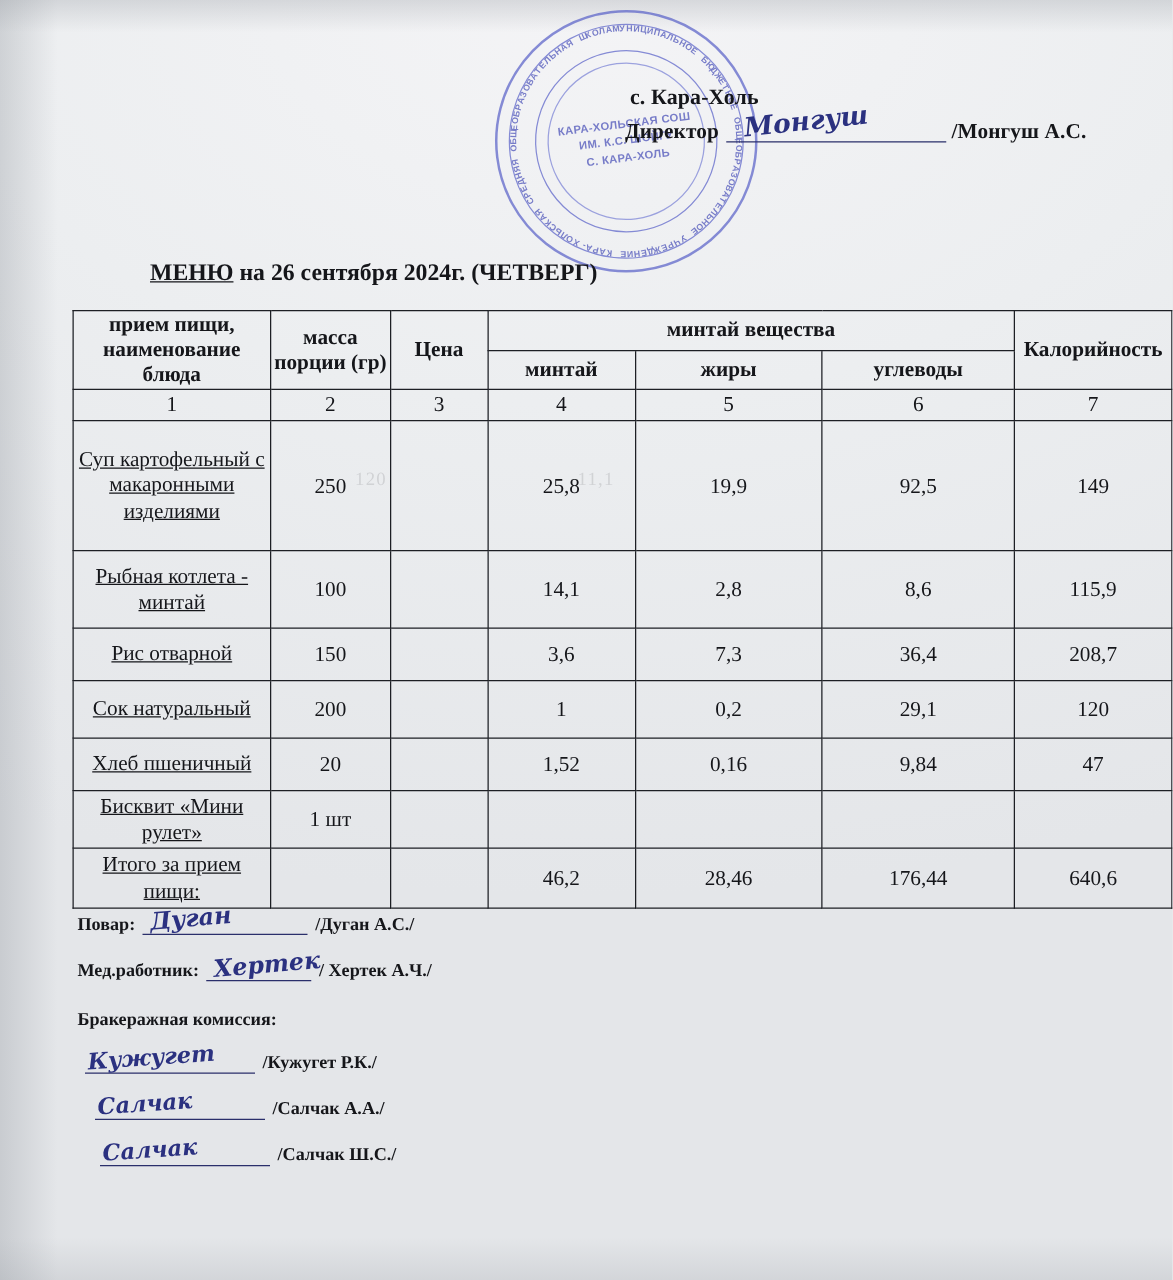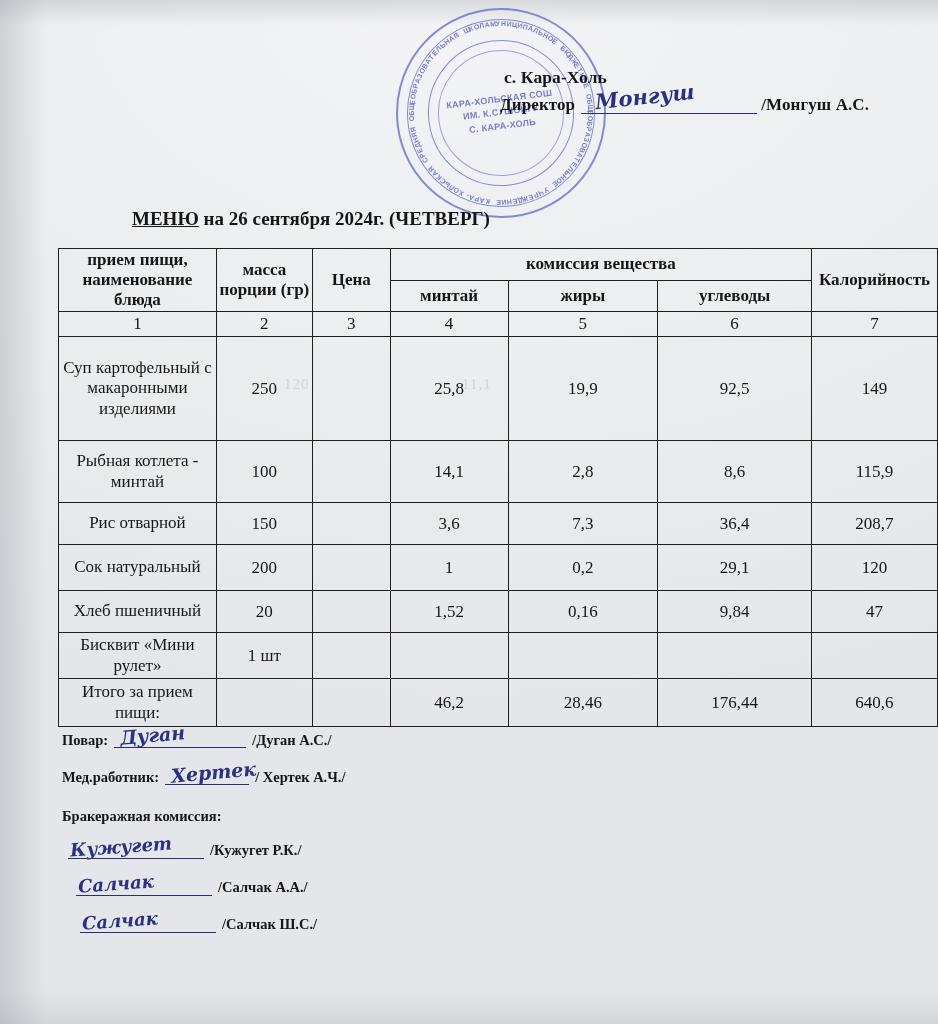--- a/index.html
+++ b/index.html
@@ -147,21 +147,21 @@
   }
 
   
   .menu-title {
     position: absolute;
     left: 120px;
     top: 208px;
     font-weight: bold;
     font-size: 19px;
   }
-  .menu-title .u { text-decoration: underline; margin-left: 12px; }
+  .menu-title .u { text-decoration: underline; }
 
   
   .table-wrap {
     position: absolute;
     left: 58px;
     top: 248px;
     width: 880px;
   }
   table.menu {
     border-collapse: collapse;
@@ -182,21 +182,21 @@
   .col-name  { width: 158px; }
   .col-mass  { width: 96px; }
   .col-price { width: 78px; }
   .col-prot  { width: 118px; }
   .col-fat   { width: 150px; }
   .col-carb  { width: 154px; }
   .col-cal   { width: 126px; }
 
   .numrow td { height: 22px; font-size: 17px; }
 
-  .dish { line-height: 1.20; }
+  .dish { line-height: 1.20; text-decoration: underline; }
   .va-bottom { vertical-align: bottom; }
   .va-top { vertical-align: top; }
   .total-row td { font-weight: bold; }
 
   
   .ghost {
     position: absolute;
     color: rgba(120,120,125,0.22);
     font-size: 15px;
     letter-spacing: 1px;
@@ -423,21 +423,21 @@
         <col class="col-prot">
           <col class="col-fat">
           <col class="col-carb">
           <col class="col-cal">
       </colgroup>
       <thead>
         <tr>
           <th rowspan="2">прием пищи, наименование блюда</th>
           <th rowspan="2">масса порции (гр)</th>
           <th rowspan="2">Цена</th>
-          <th colspan="3">комиссия вещества</th>
+          <th colspan="3">минтай вещества</th>
           <th rowspan="2">Калорийность</th>
         </tr>
         <tr>
           <th>минтай</th>
           <th>жиры</th>
           <th>углеводы</th>
         </tr>
         <tr class="numrow">
           <td>1</td>
           <td>2</td>

